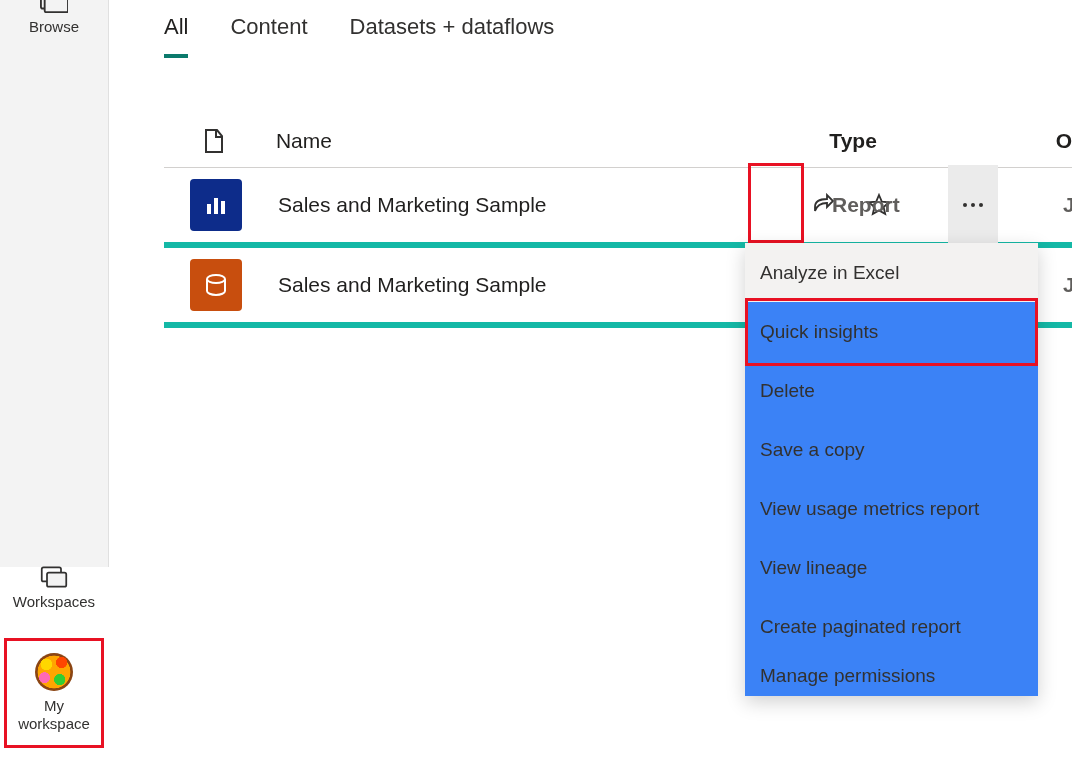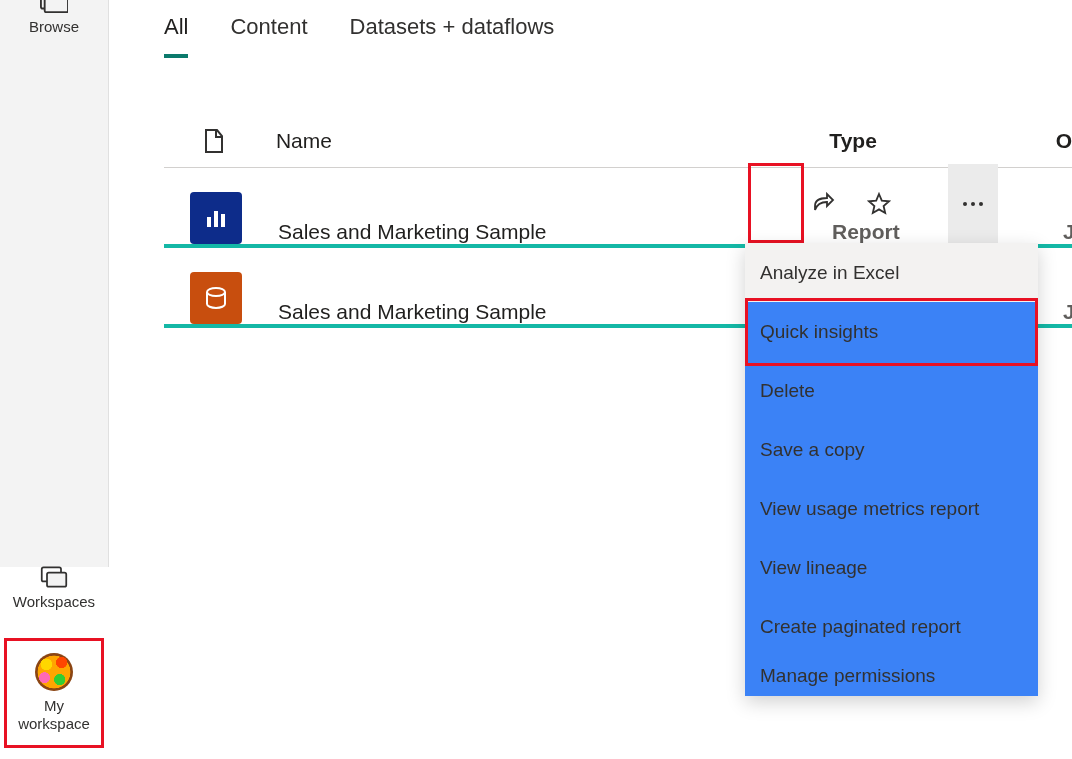--- a/index.html
+++ b/index.html
@@ -35,21 +35,21 @@
     .tab { font-size:22px; color:#323130; padding-bottom:14px; cursor:pointer; }
     .tab.active { font-weight:400; border-bottom:4px solid #0b7a6c; color:#201f1e; }
 
     .table-wrap { margin-top:56px; }
     .thead { display:flex; align-items:center; height:54px; border-bottom:1px solid #d2d0ce; }
     .col-icon { width:103px; display:flex; justify-content:center; }
     .col-name { width:565px; font-weight:400; font-size:21px; color:#201f1e;margin-left:11px; }
     .col-type { width:231px; font-weight:600; font-size:21px; color:#201f1e; }
     .col-owner { flex:1; font-weight:600; font-size:21px; color:#201f1e; }
 
-    .trow { display:flex; align-items:flex-end; height:80px; border-bottom:4px solid #14b8a6; }
+    .trow { display:flex; align-items:center; height:80px; border-bottom:6px solid #14b8a6; }
     .row-icon-box {
       width:52px; height:52px; border-radius:4px; display:flex; align-items:center; justify-content:center;
     }
     .icon-report { background:#0d2c8a; }
     .icon-dataset { background:#c84e0e; }
 
     .row-name { font-size:21px; color:#201f1e; }
     .row-type { font-size:21px; color:#605e5c; }
     .row-owner { font-size:21px; color:#605e5c; }
 

